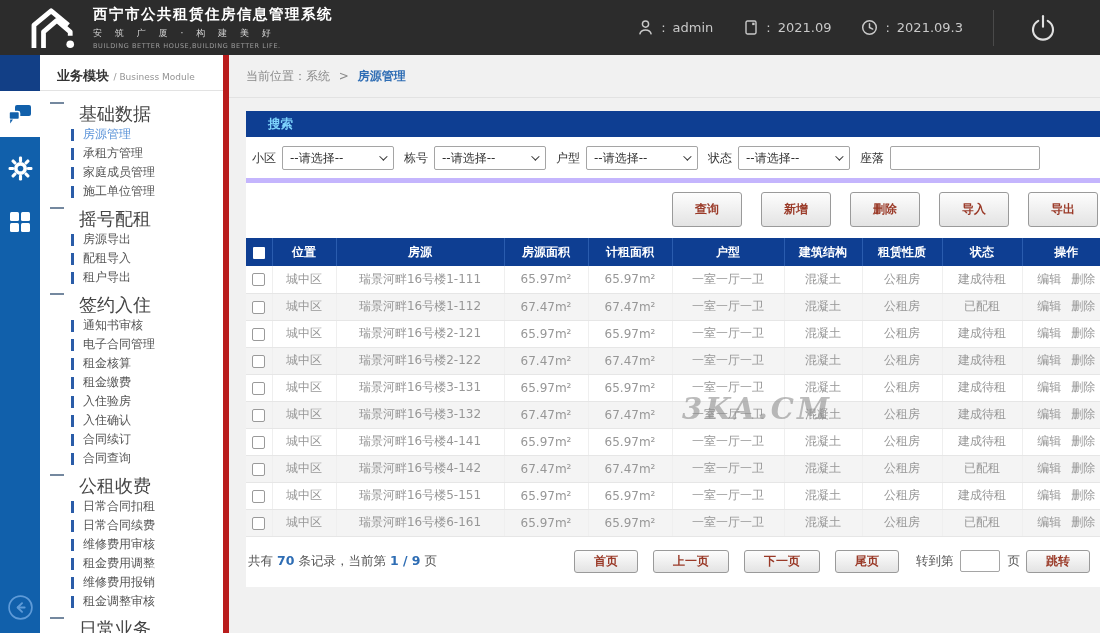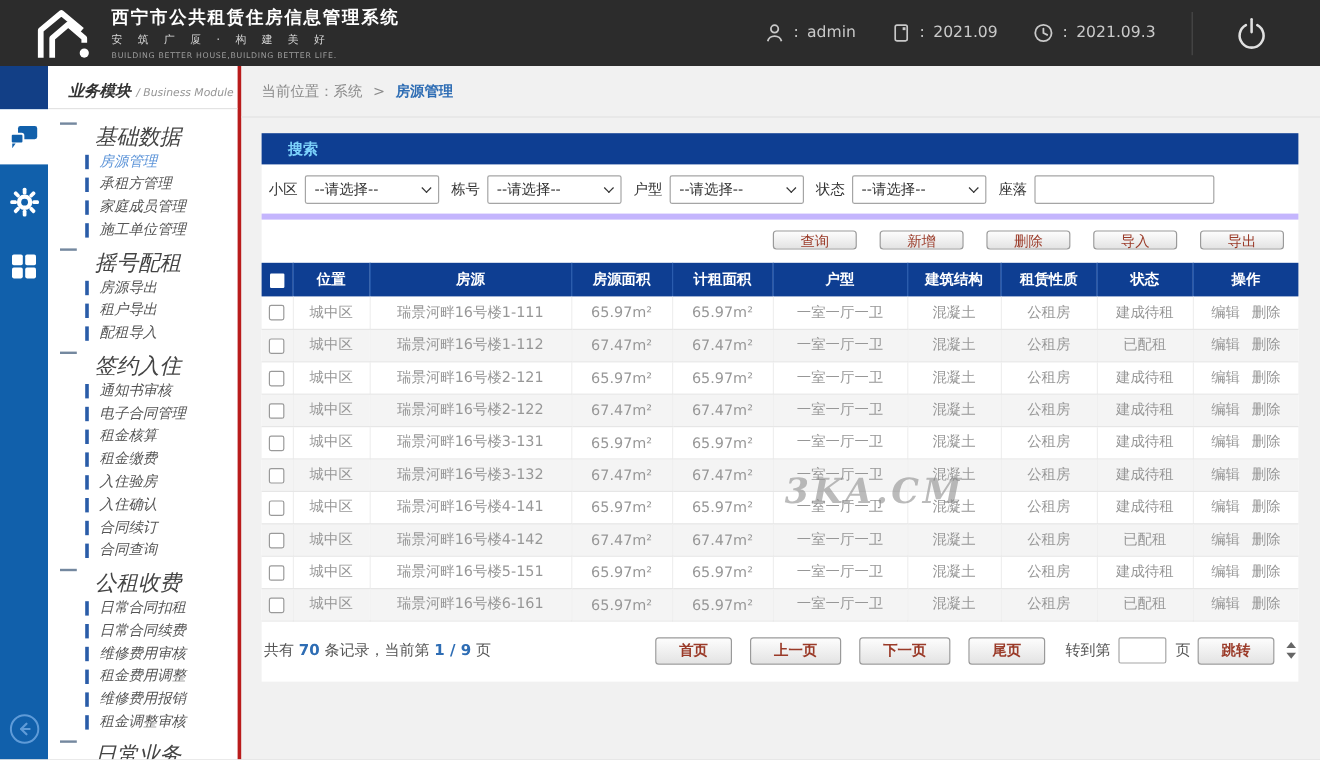--- a/index.html
+++ b/index.html
@@ -27,21 +27,21 @@
   .rail { width:40px; background:#1160ab; position:relative; flex:none; }
   .rail-block { height:36px; background:#123f86; }
   .rail-tile { width:40px; height:46px; display:flex; align-items:center; justify-content:center; cursor:pointer; }
   .rail-tile.active { background:#ffffff; }
   .rail-tile.gap { margin-top:8px; }
   .rail-bottom { position:absolute; bottom:12px; left:0; width:40px; display:flex; justify-content:center; cursor:pointer; }
   .grid-icon { display:grid; grid-template-columns:9px 9px; grid-template-rows:9px 9px; gap:2.5px; }
   .grid-icon span { background:#fff; border-radius:1.5px; }
 
   
-  .sidebar { width:161px; background:#fff; border-right:3px solid #b91c1c; flex:none; overflow:hidden;font-style:italic; }
+  .sidebar { width:189px; background:#fff; border-right:6px solid #b91c1c; flex:none; overflow:hidden; }
   .sidebar-header { height:36px; padding:12px 0 0 17px; border-bottom:1px solid #e3e3e3; font-size:13px; color:#333; font-weight:bold; }
   .sidebar-header .en { font-size:9px; color:#949494; font-weight:normal; }
   .menu { padding-top:11px; }
   .menu-section { margin-bottom:6px; }
   .menu-section-header { height:23px; display:flex; align-items:flex-start; padding-left:10px; font-size:18px; color:#444; cursor:pointer; }
   .dash { width:14px; height:2px; background:#74889f; margin-right:15px; flex:none; }
   .menu-item { height:19px; display:flex; align-items:center; padding-left:31px; font-size:12px; color:#555; cursor:pointer; }
   .menu-item .bar { width:3px; height:12px; background:#2a5ca8; margin-right:9px; flex:none; }
   .menu-item.active { color:#5b93d8; }
 
@@ -55,21 +55,21 @@
   .panel-header { height:26px; background:#0e3e92; color:#7dd3fc; font-size:12.5px; font-weight:bold; display:flex; align-items:center; padding-left:22px; }
 
   .filter-row { display:flex; align-items:center; padding:9px 8px 8px 6px; border-bottom:5px solid #c4b5fd; }
   .filter { display:flex; align-items:center; margin-right:10px; }
   .flabel { font-size:12px; color:#333; margin-right:6px; white-space:nowrap; }
   .select { width:112px; height:24px; border:1px solid #a5a5a5; border-radius:2px; background:#fff; display:flex; align-items:center; justify-content:space-between; padding:0 8px 0 7px; font-size:12px; color:#333; cursor:pointer; }
   .chev { width:6px; height:6px; border-right:1.6px solid #333; border-bottom:1.6px solid #333; transform:rotate(45deg) translateY(-2px); }
   .text-input { width:150px; height:24px; border:1px solid #a5a5a5; border-radius:2px; font-size:12px; padding:0 6px; color:#333; }
 
   .action-row { display:flex; justify-content:flex-end; gap:19px; padding:9px 12px 11px; }
-  .btn { min-width:70px; height:16px; background:linear-gradient(#fdfdfd,#e3e3e3); border:1px solid #9a9a9a; border-radius:3px; color:#9a3a28; font-weight:normal; font-size:12px; cursor:pointer; font-family:inherit; }
+  .btn { min-width:70px; height:35px; background:linear-gradient(#fdfdfd,#e3e3e3); border:1px solid #9a9a9a; border-radius:3px; color:#9a3a28; font-weight:bold; font-size:12px; cursor:pointer; font-family:inherit; }
 
   table { width:100%; border-collapse:collapse; font-size:12px; table-layout:fixed; }
   thead th { background:#0e3e92; color:#fff; height:28px; font-weight:bold; border-right:1px solid #2a5cae; }
   thead th:last-child { border-right:none; }
   tbody td { height:27px; text-align:center; color:#979797; border-bottom:1px solid #e6e6e6; border-right:1px solid #efefef; white-space:nowrap; overflow:hidden; }
   tbody td:last-child { border-right:none; }
   tbody tr:nth-child(even) { background:#f4f4f4; }
   .cb { width:13px; height:13px; border:1px solid #9a9a9a; background:#fff; border-radius:2px; display:inline-block; vertical-align:middle; cursor:pointer; }
   .cb-all { width:12px; height:12px; background:#fff; border:none; border-radius:1px; display:inline-block; vertical-align:middle; cursor:pointer; }
   .op-link { margin:0 3px; cursor:pointer; }
@@ -217,25 +217,25 @@
     <div class="menu-section-header">
       <span class="dash"></span>
       <span>摇号配租</span>
     </div>
             <div class="menu-item">
       <span class="bar"></span>
       <span>房源导出</span>
     </div>
             <div class="menu-item">
       <span class="bar"></span>
+      <span>配租导入</span>
+    </div>
+            <div class="menu-item">
+      <span class="bar"></span>
       <span>租户导出</span>
-    </div>
-            <div class="menu-item">
-      <span class="bar"></span>
-      <span>配租导入</span>
     </div>
           </div>
           <div class="menu-section">
     <div class="menu-section-header">
       <span class="dash"></span>
       <span>签约入住</span>
     </div>
             <div class="menu-item">
       <span class="bar"></span>
       <span>通知书审核</span>

